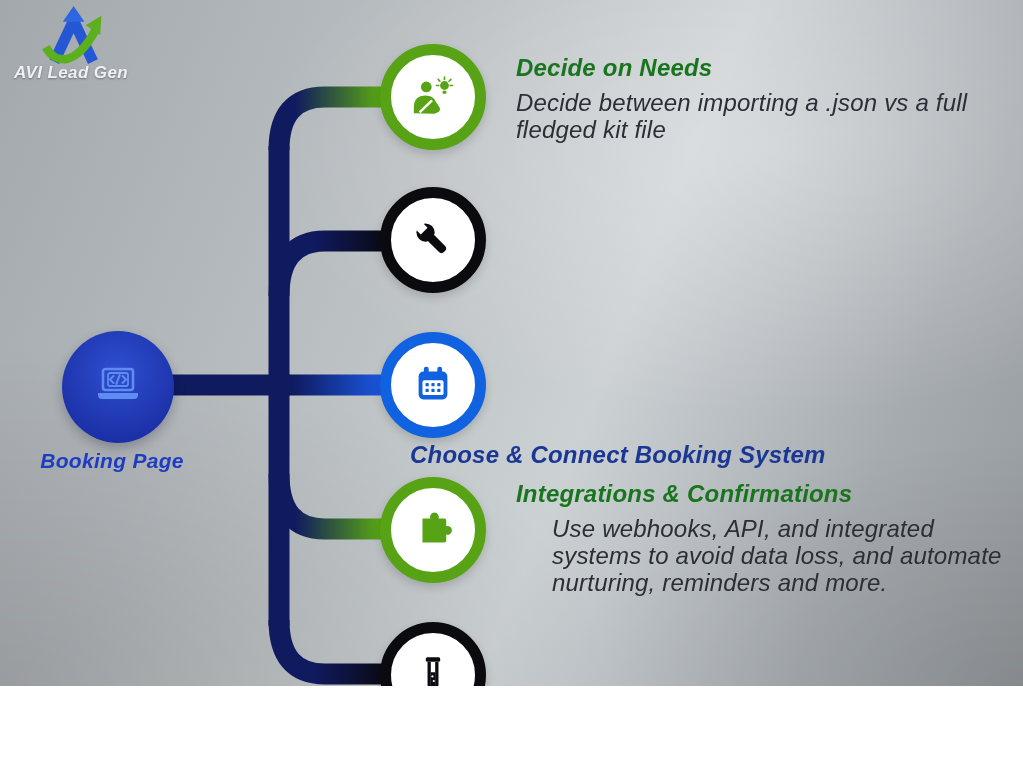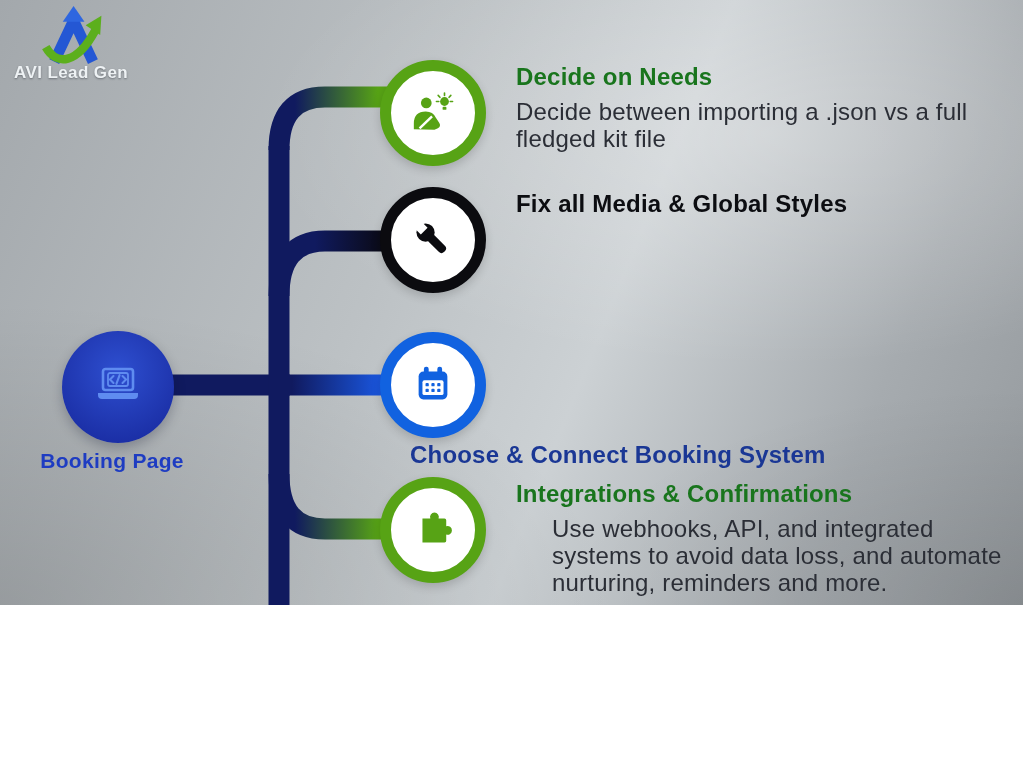--- a/index.html
+++ b/index.html
@@ -1,25 +1,26 @@
 <!DOCTYPE html>
 <html><head>
 <meta charset="utf-8">
 <style>
   * { margin:0; padding:0; box-sizing:content-box; }
   html,body { width:1023px; height:769px; overflow:hidden; }
   body { font-family:"Liberation Sans","DejaVu Sans",sans-serif; }
 
   .canvas {
-    position:relative; width:1023px; height:605px; overflow:hidden;
+    position:relative; width:1023px; height:686px; overflow:hidden;
     background:
       radial-gradient(90% 70% at 75% 22%, rgba(255,255,255,.30), rgba(255,255,255,0) 55%),
       radial-gradient(120% 100% at 0% 100%, rgba(0,0,0,.14), rgba(0,0,0,0) 50%),
       radial-gradient(100% 80% at 100% 100%, rgba(0,0,0,.10), rgba(0,0,0,0) 45%),
       linear-gradient(112deg, #a3a8ac 0%, #bcc1c4 38%, #ccd1d4 58%, #a6abaf 82%, #94999d 100%);
+    font-style: italic;
   }
 
   svg.connectors { position:absolute; left:0; top:0; z-index:1; }
 
   
   .logo { position:absolute; left:14px; top:6px; z-index:3; width:160px; }
   .logo .mark { display:block; margin-left:28px; }
   .logo .brand {
     font-size:17px; font-weight:bold; letter-spacing:.4px;
     color:#eef2f4; text-shadow:0 1px 2px rgba(30,35,45,.45); margin-top:-1px;
@@ -35,21 +36,21 @@
     color:#5f8cf0;
   }
   .root-label {
     position:absolute; left:6px; top:449px; width:212px; z-index:2;
     text-align:center; font-size:21px; font-weight:bold; letter-spacing:.3px;
     color:#1e3cc2;
   }
 
   
   .step { position:absolute; left:380px; z-index:2; display:flex; align-items:flex-start; }
-  .step.s1{top:60px;} .step.s2{top:187px;} .step.s3{top:332px;flex-direction:column;} .step.s4{top:477px;} .step.s5{top:622px;}
+  .step.s1{top:44px;align-items:center;} .step.s2{top:187px;} .step.s3{top:332px;flex-direction:column;} .step.s4{top:477px;} .step.s5{top:622px;}
   .ring {
     flex:0 0 auto; width:84px; height:84px; border-radius:50%;
     border:11px solid var(--c,#333); background:#ffffff;
     display:flex; align-items:center; justify-content:center;
     box-shadow:0 4px 10px rgba(0,0,0,.16);
     color:var(--c,#333);
   }
   .txt { margin-left:30px; padding-top:2px; }
   .txt h3 { font-size:24px; font-weight:bold; letter-spacing:.2px; color:var(--t,#111); line-height:30px; }
   .txt p  { font-size:24px; letter-spacing:.2px; color:#2b2e36; line-height:27px; margin-top:6px; }
@@ -138,21 +139,20 @@
     <div class="ring">
       <svg width="46" height="46" viewBox="0 0 48 48">
         <g transform="rotate(-45 24 24)">
           <circle cx="24" cy="13" r="9.5" fill="currentColor"></circle>
           <rect x="19" y="0" width="10" height="11" fill="#ffffff"></rect>
           <rect x="19.5" y="18" width="9" height="23" rx="4" fill="currentColor"></rect>
         </g>
       </svg>
     </div>
     <div class="txt">
-      <h3>Fix all Media &amp; Global Styles</h3>
     </div>
   </div>
 
   <div class="step s3" style="--c: #1162e0; --t: #1a3795;">
     <div class="ring">
       <svg width="46" height="46" viewBox="0 0 48 48">
         <rect x="9" y="10" width="30" height="29" rx="5" fill="currentColor"></rect>
         <rect x="14.5" y="5" width="5" height="9" rx="2.3" fill="currentColor"></rect>
         <rect x="28.5" y="5" width="5" height="9" rx="2.3" fill="currentColor"></rect>
         <rect x="13" y="19" width="22" height="15.5" rx="2" fill="#ffffff"></rect>

